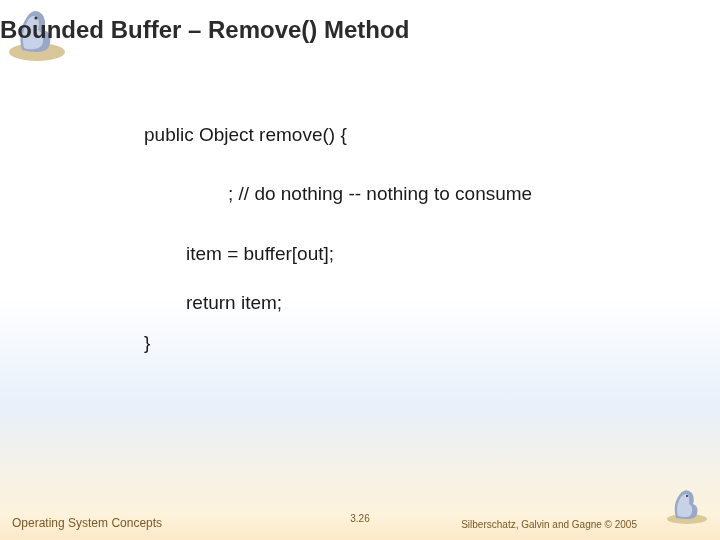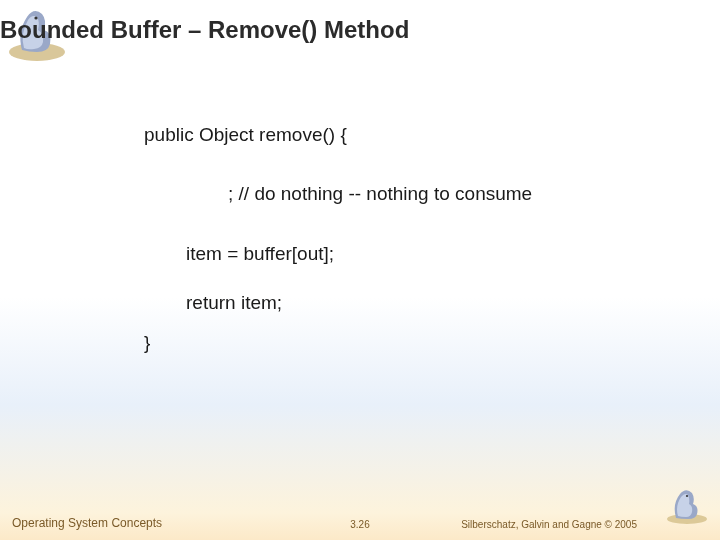--- a/index.html
+++ b/index.html
@@ -40,21 +40,21 @@
   .code-block .l2 { padding-left: 84px; }
   .code-block .gap { height: 10px; }
   .footer-left {
     position: absolute;
     bottom: 10px; left: 12px;
     font-size: 12px;
     color: #7a5a28;
   }
   .footer-center {
     position: absolute;
-    bottom: 10px; left: 0; width: 100%;
+    bottom: 16px; left: 0; width: 100%;
     text-align: center;
     font-size: 10px;
     color: #7a5a28;
   }
   .footer-right {
     position: absolute;
     bottom: 10px; right: 83px;
     font-size: 10px;
     color: #7a5a28;
   }

